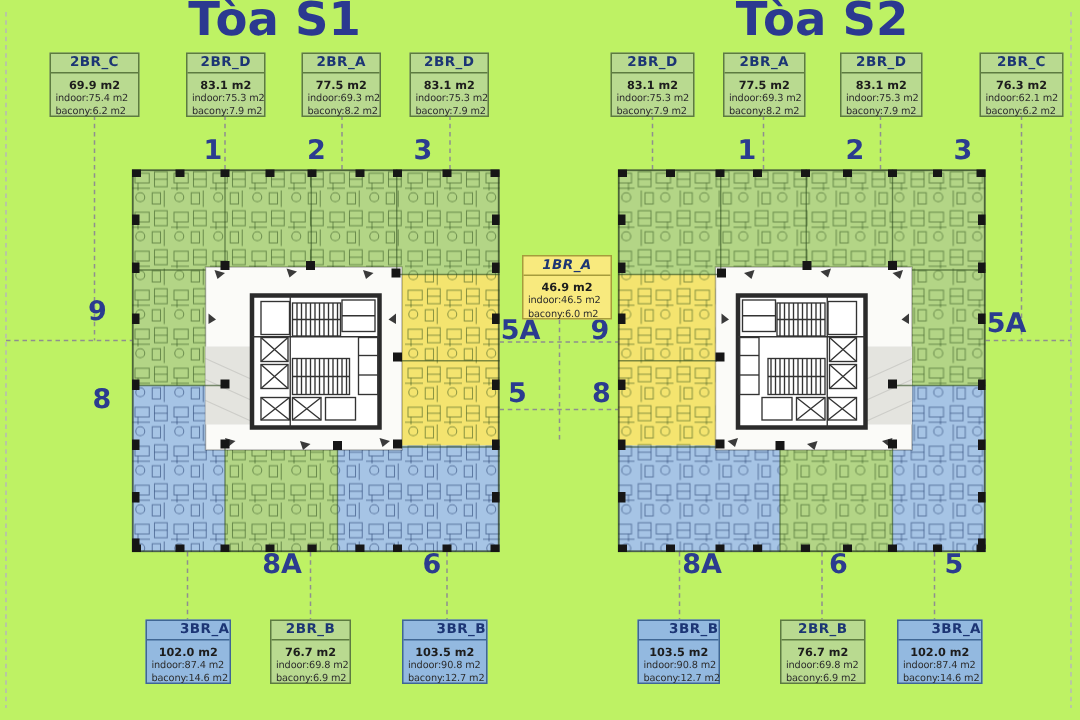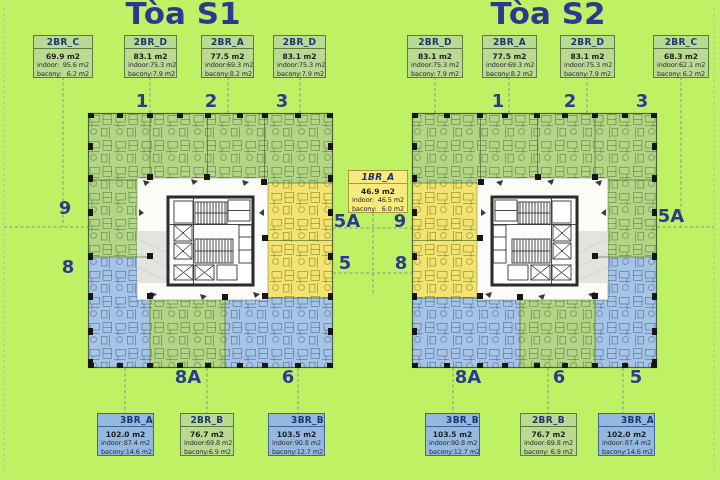--- a/index.html
+++ b/index.html
@@ -12,21 +12,21 @@
 
   .num{position:absolute;transform:translate(-50%,-50%);z-index:3;
        font-size:18px;font-weight:bold;color:#2b3c8f;line-height:1;white-space:nowrap;}
 
   .card{position:absolute;z-index:3;height:43px;box-sizing:border-box;
         border:1px solid #555;box-shadow:0 0 0 0;}
   .card .hd{font-weight:bold;font-size:9px;text-align:center;color:#1c3574;
             padding:1px 0 1px;border-bottom:1px solid;letter-spacing:.3px;line-height:10px;}
   .card .tot{font-weight:bold;font-size:7.5px;text-align:center;color:#1d1d1d;
              margin-top:4px;line-height:8px;}
-  .card .row{display:flex;justify-content:space-between;font-size:6.5px;color:#2c2c2c;
+  .card .row{display:flex;font-size:6.5px;color:#2c2c2c;
              padding:0 3px;line-height:8.5px;letter-spacing:-0.1px;white-space:nowrap;}
   .card.green{background:#b9da90;border-color:#5d7b40;}
   .card.green .hd{border-color:#5d7b40;}
   .card.blue{background:#93b9e0;border-color:#3f6694;}
   .card.blue .hd{border-color:#3f6694;text-align:right;}
   .card.yellow{background:#f8ea7e;border-color:#a69c3c;}
   .card.yellow .hd{border-color:#a69c3c;font-style:italic;}
 </style>
 </head>
 <body>
@@ -230,21 +230,21 @@
   <div class="num" style="left:671px;top:216px">5A</div>
   <div class="num" style="left:468px;top:377px">8A</div>
   <div class="num" style="left:559px;top:377px">6</div>
   <div class="num" style="left:636px;top:377px">5</div>
 
   <div class="card green" style="left:33px;top:35px;width:60px">
     <div class="hd">2BR_C</div>
     <div class="tot">69.9 m2</div>
     <div class="row">
         <span>indoor:</span>
-        <span>95.6 m2</span>
+        <span>75.4 m2</span>
       </div>
     <div class="row">
         <span>bacony:</span>
         <span>6.2 m2</span>
       </div>
   </div>
   <div class="card green" style="left:124px;top:35px;width:53px">
     <div class="hd">2BR_D</div>
     <div class="tot">83.1 m2</div>
     <div class="row">
@@ -312,21 +312,21 @@
         <span>indoor:</span>
         <span>75.3 m2</span>
       </div>
     <div class="row">
         <span>bacony:</span>
         <span>7.9 m2</span>
       </div>
   </div>
   <div class="card green" style="left:653px;top:35px;width:56px">
     <div class="hd">2BR_C</div>
-    <div class="tot">68.3 m2</div>
+    <div class="tot">76.3 m2</div>
     <div class="row">
         <span>indoor:</span>
         <span>62.1 m2</span>
       </div>
     <div class="row">
         <span>bacony:</span>
         <span>6.2 m2</span>
       </div>
   </div>
 

